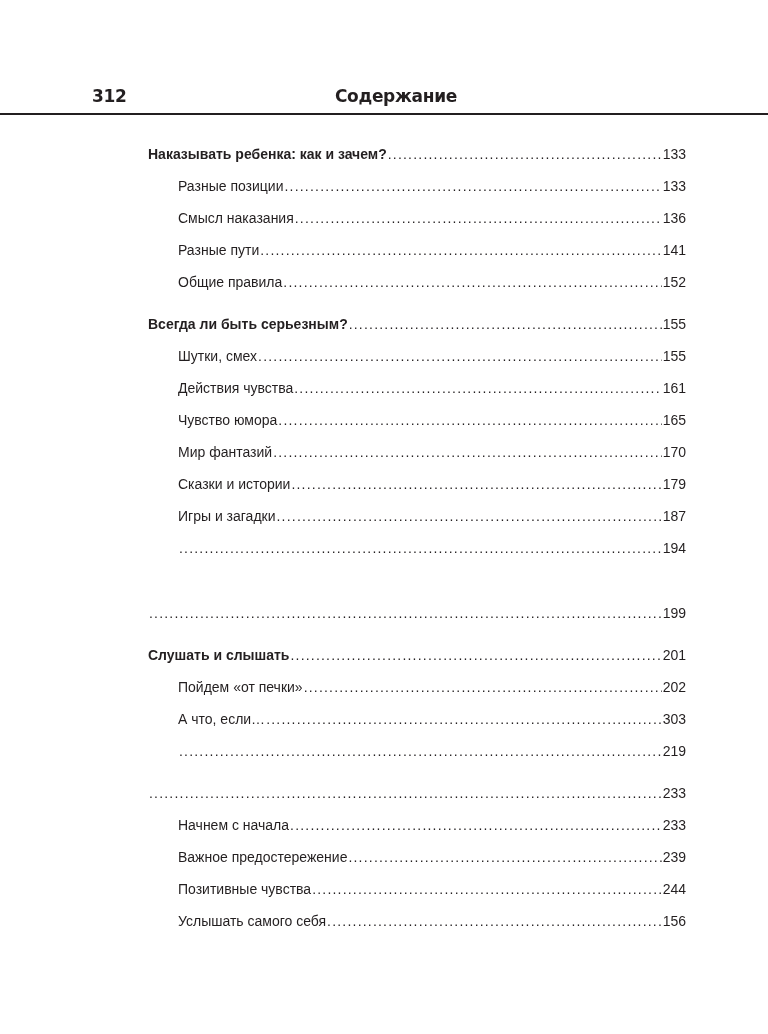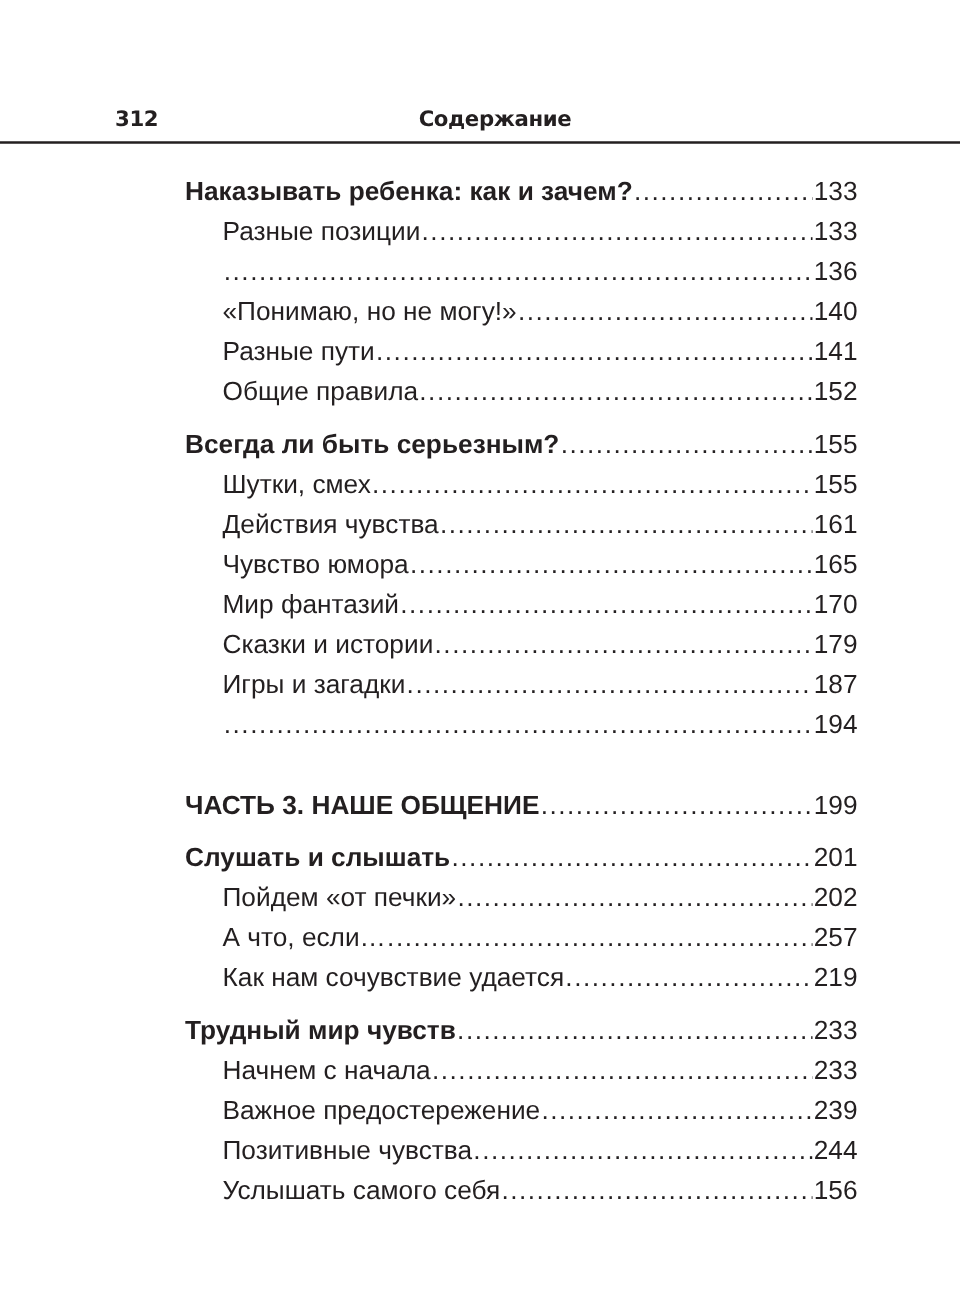--- a/index.html
+++ b/index.html
@@ -1,21 +1,21 @@
 <!DOCTYPE html>
 <html><head>
 <meta charset="utf-8">
 <style>
   html, body { margin: 0; padding: 0; background: #ffffff; }
   body { width: 768px; height: 1034px; position: relative; overflow: hidden; color: #231f20; }
   .header { position: absolute; left: 0; top: 0; width: 700px; height: 115px; }
   .page-num { position: absolute; left: 92px; top: 86px; font-family: "DejaVu Sans", sans-serif; font-weight: bold; font-size: 17px; letter-spacing: -0.3px; }
   .running-title { position: absolute; left: 0; width: 768px; top: 86px; text-align: center; font-family: "DejaVu Sans", sans-serif; font-weight: bold; font-size: 17px; letter-spacing: -0.3px; padding-left: 12px; }
   .rule { position: absolute; left: 0; top: 113px; width: 768px; height: 2px; background: #231f20; }
-  .toc { position: absolute; left: 148px; top: 138px; width: 538px; font-family: "Liberation Sans", sans-serif; font-size: 21px; }
+  .toc { position: absolute; left: 148px; top: 138px; width: 538px; font-family: "Liberation Sans", sans-serif; font-size: 14px; }
   .entry { display: flex; align-items: baseline; height: 32px; line-height: 32px; white-space: nowrap; }
   .entry.sub { padding-left: 30px; }
   .entry.bold .title { font-weight: bold; }
   .entry .title { flex: 0 0 auto; }
   .entry .leader { flex: 1 1 auto; overflow: hidden; margin: 0 1px; letter-spacing: 1.2px; }
   .entry .leader::before { content: "........................................................................................................................................"; }
   .entry .pg { flex: 0 0 auto; }
   .gap-s { height: 10px; }
   .gap-l { height: 33px; }
 </style>
@@ -34,27 +34,23 @@
     <span class="title">Наказывать ребенка: как и зачем?</span>
     <span class="leader"></span>
     <span class="pg">133</span>
   </div>
   <div class="entry sub">
     <span class="title">Разные позиции</span>
     <span class="leader"></span>
     <span class="pg">133</span>
   </div>
   <div class="entry sub">
+    <span class="title">Смысл наказания</span>
     <span class="leader"></span>
     <span class="pg">136</span>
-  </div>
-  <div class="entry sub">
-    <span class="title">«Понимаю, но не могу!»</span>
-    <span class="leader"></span>
-    <span class="pg">140</span>
   </div>
   <div class="entry sub">
     <span class="title">Разные пути</span>
     <span class="leader"></span>
     <span class="pg">141</span>
   </div>
   <div class="entry sub">
     <span class="title">Общие правила</span>
     <span class="leader"></span>
     <span class="pg">152</span>
@@ -98,52 +94,49 @@
     <span class="pg">187</span>
   </div>
   <div class="entry sub">
     <span class="leader"></span>
     <span class="pg">194</span>
   </div>
 
   <div class="gap-l"></div>
 
   <div class="entry bold">
-    <span class="title">ЧАСТЬ 3. НАШЕ ОБЩЕНИЕ</span>
     <span class="leader"></span>
     <span class="pg">199</span>
   </div>
 
   <div class="gap-s"></div>
 
   <div class="entry bold">
     <span class="title">Слушать и слышать</span>
     <span class="leader"></span>
     <span class="pg">201</span>
   </div>
   <div class="entry sub">
     <span class="title">Пойдем «от печки»</span>
     <span class="leader"></span>
     <span class="pg">202</span>
   </div>
   <div class="entry sub">
     <span class="title">А что, если…</span>
     <span class="leader"></span>
-    <span class="pg">257</span>
+    <span class="pg">303</span>
   </div>
   <div class="entry sub">
-    <span class="title">Как нам сочувствие удается</span>
     <span class="leader"></span>
     <span class="pg">219</span>
   </div>
 
   <div class="gap-s"></div>
 
   <div class="entry bold">
-    <span class="title">Трудный мир чувств</span>
     <span class="leader"></span>
     <span class="pg">233</span>
   </div>
   <div class="entry sub">
     <span class="title">Начнем с начала</span>
     <span class="leader"></span>
     <span class="pg">233</span>
   </div>
   <div class="entry sub">
     <span class="title">Важное предостережение</span>

